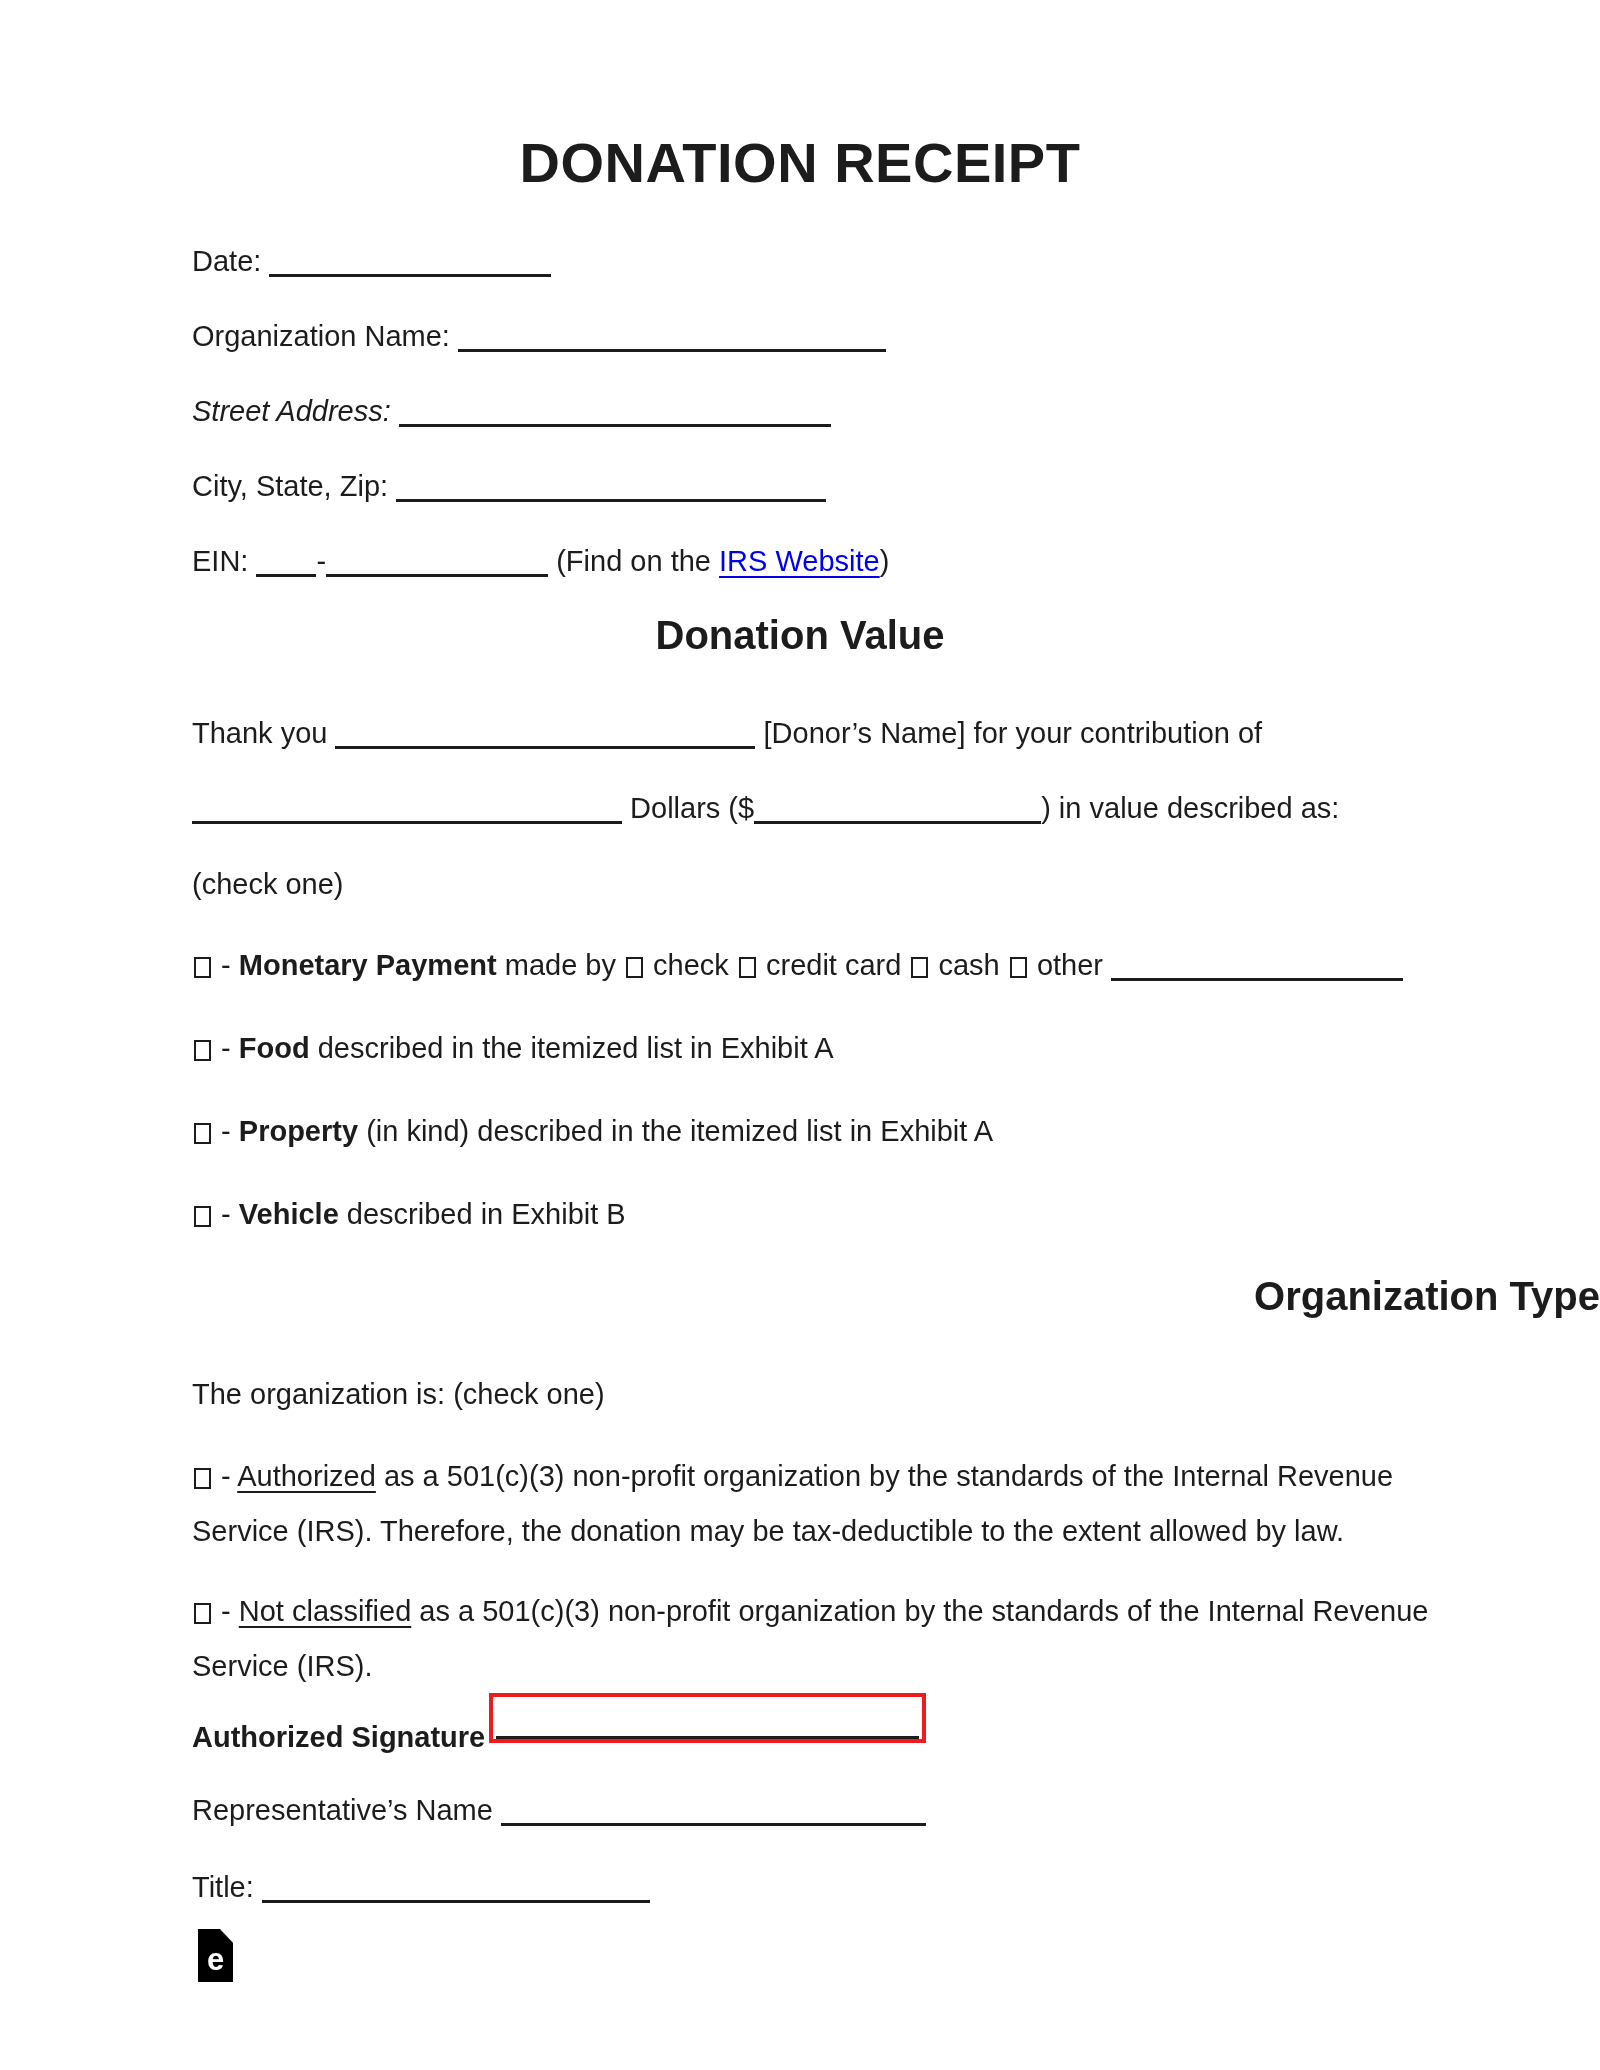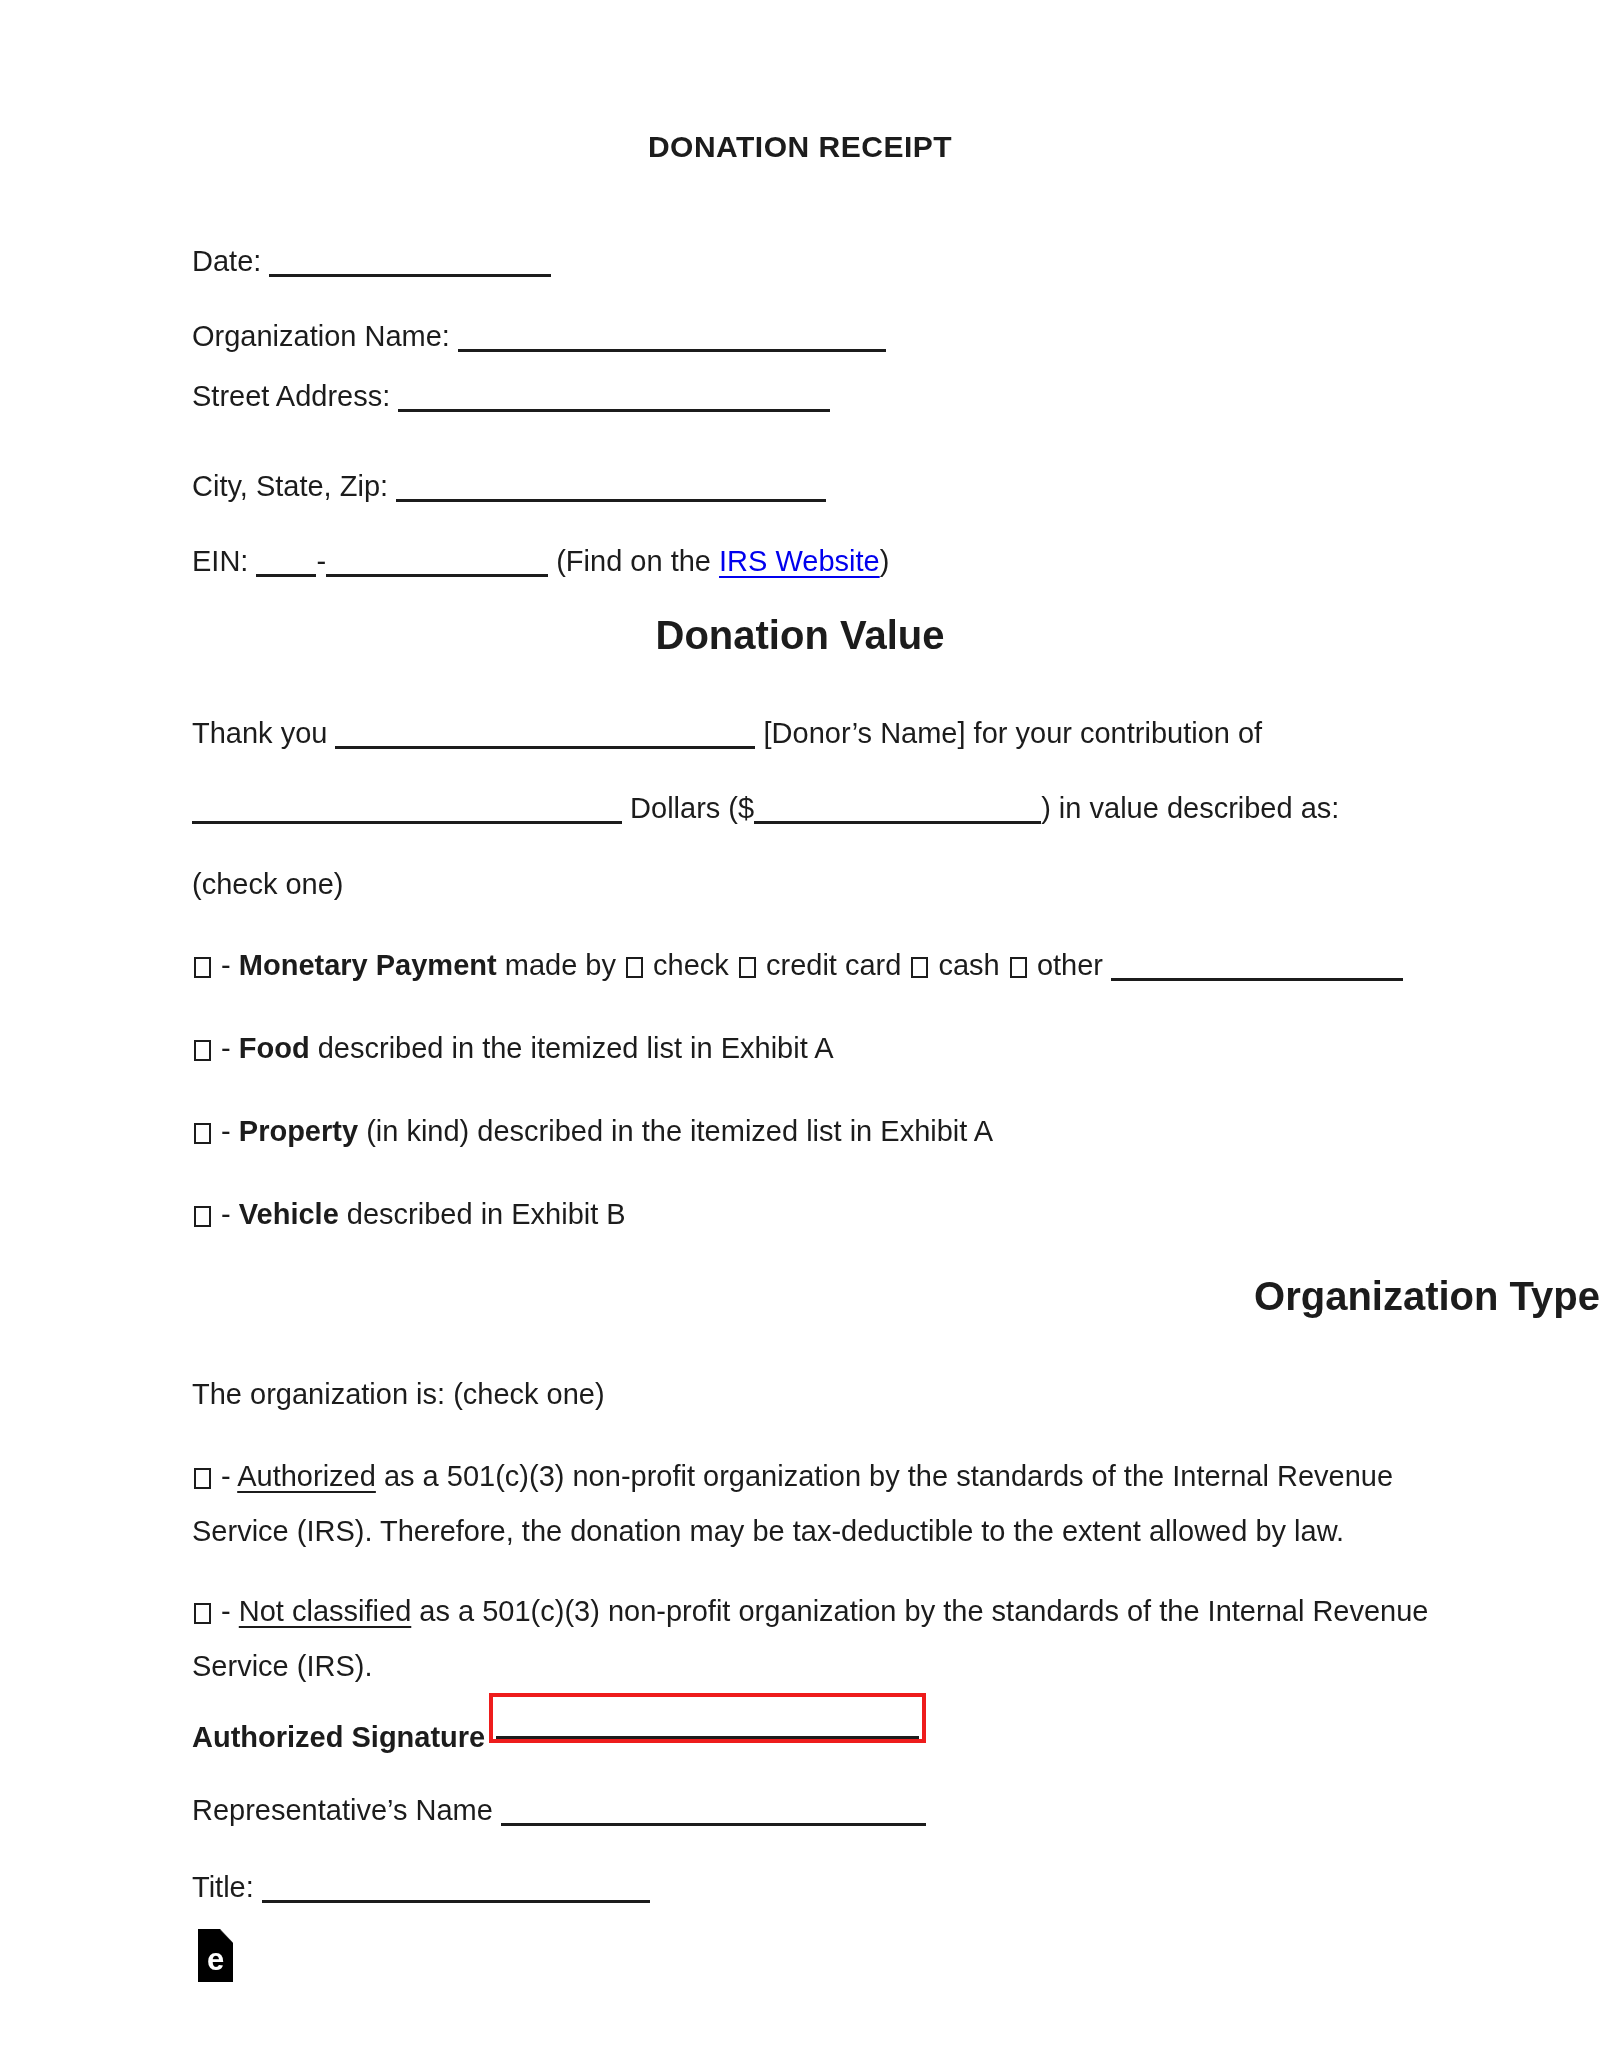--- a/index.html
+++ b/index.html
@@ -23,21 +23,21 @@
     left:192px;
     width:1245px;
     white-space:normal;
     line-height:55px;
   }
   .doc-title{
     position:absolute;
     left:0; top:130px;
     width:1600px;
     text-align:center;
-    font-size:30px;
+    font-size:56px;
     font-weight:bold;
     letter-spacing:0.5px;
   }
   .section-heading{
     position:absolute;
     left:0;
     width:1600px;
     text-align:center;
     font-size:40px;
     font-weight:bold;
@@ -130,21 +130,21 @@
   <div class="line" style="top:241px;">
     <span>Date:</span>
     <span class="blank w-date"></span>
   </div>
 
   <div class="line" style="top:316px;">
     <span>Organization Name:</span>
     <span class="blank w-org"></span>
   </div>
 
-  <div class="line" style="top:376px;">
+  <div class="line" style="top:391px;font-style:italic;">
     <span>Street Address:</span>
     <span class="blank w-street"></span>
   </div>
 
   <div class="line" style="top:466px;">
     <span>City, State, Zip:</span>
     <span class="blank w-city"></span>
   </div>
 
   <div class="line" style="top:541px;">

